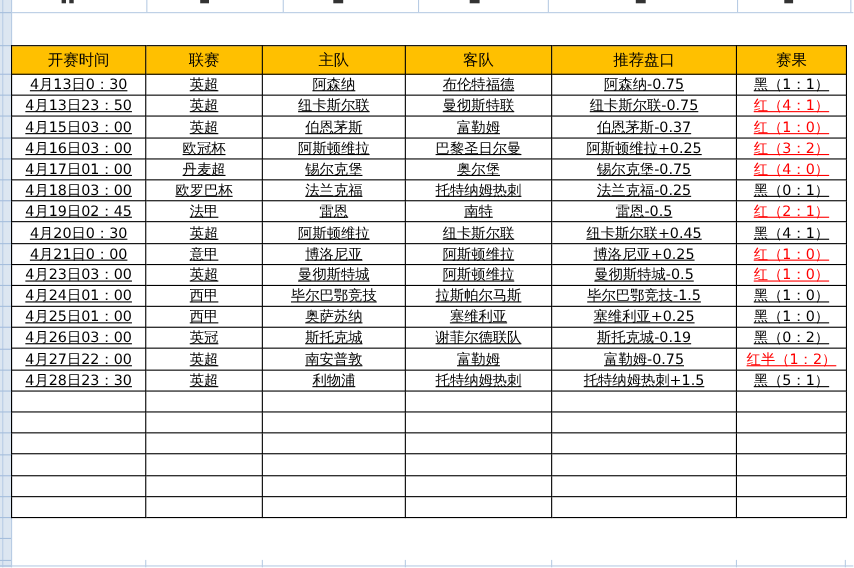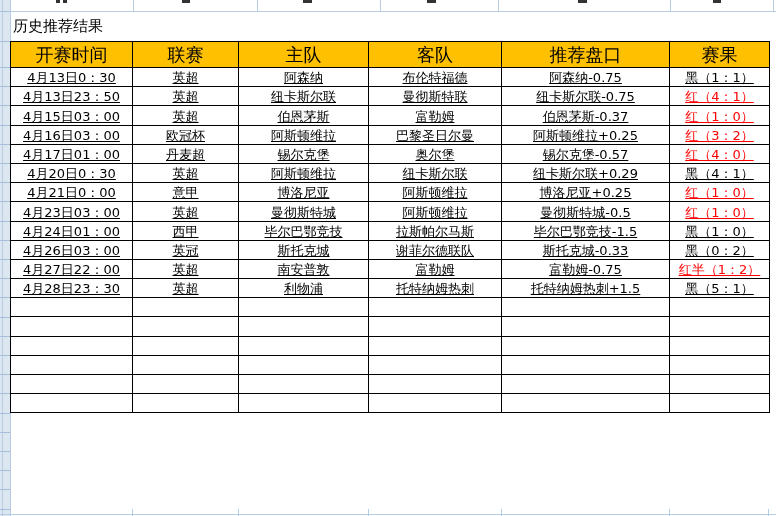--- a/index.html
+++ b/index.html
@@ -19,21 +19,21 @@
   .gutter-inner { position:absolute; left:2px; top:0; width:1px; height:100%; background:var(--grid-blue); }
   .gutter-sep { position:absolute; left:0; width:10px; height:1px; background:#A6BEDC; }
   
   .title-cell { position:absolute; left:13px; top:12px; height:28px; display:flex; align-items:center; }
   .title-cell span { font-size:15px; color:#000; }
   
   table.grid { position:absolute; left:10px; top:41px; width:759px;
     border-collapse:collapse; table-layout:fixed; }
   table.grid th {
     height:25px; background:var(--header-bg); border:1px solid #000;
-    font-size:18px; font-weight:normal; text-align:center; padding:0;
+    font-size:14px; font-weight:normal; text-align:center; padding:0;
   }
   table.grid tr.r { height:19.2px; }
   table.grid td {
     border:1px solid #000; padding:0 0 2px 0; font-size:13px; text-align:center;
     vertical-align:bottom; line-height:1; overflow:hidden; white-space:nowrap;
     text-decoration:underline; text-underline-offset:1px;
   }
   table.grid td.red { color:var(--red); }
   table.grid td.black { color:#000; }
   
@@ -86,23 +86,20 @@
       <div class="gutter-sep" style="top: 393.4px;"></div>
       <div class="gutter-sep" style="top: 412.6px;"></div>
       <div class="gutter-sep" style="top: 431.8px;"></div>
       <div class="gutter-sep" style="top: 451px;"></div>
       <div class="gutter-sep" style="top: 470.2px;"></div>
       <div class="gutter-sep" style="top: 489.4px;"></div>
       <div class="gutter-sep" style="top: 508.6px;"></div>
       <div class="gutter-sep" style="top: 514px;"></div>
     </div>
 
-  <div class="title-cell">
-    <span>历史推荐结果</span>
-  </div>
 
   <table class="grid">
     <colgroup>
       <col style="width:122px">
         <col style="width:106px">
         <col style="width:130px">
       <col style="width:133px">
         <col style="width:168px">
         <col style="width:100px">
     </colgroup>
@@ -147,29 +144,45 @@
           <td>阿斯顿维拉</td>
           <td>巴黎圣日尔曼</td>
           <td>阿斯顿维拉+0.25</td>
           <td class="red">红（3：2）</td>
         </tr>
         <tr class="r">
           <td>4月17日01：00</td>
           <td>丹麦超</td>
           <td>锡尔克堡</td>
           <td>奥尔堡</td>
-          <td>锡尔克堡-0.57</td>
+          <td>锡尔克堡-0.75</td>
           <td class="red">红（4：0）</td>
+        </tr>
+        <tr class="r">
+          <td>4月18日03：00</td>
+          <td>欧罗巴杯</td>
+          <td>法兰克福</td>
+          <td>托特纳姆热刺</td>
+          <td>法兰克福-0.25</td>
+          <td class="black">黑（0：1）</td>
+        </tr>
+        <tr class="r">
+          <td>4月19日02：45</td>
+          <td>法甲</td>
+          <td>雷恩</td>
+          <td>南特</td>
+          <td>雷恩-0.5</td>
+          <td class="red">红（2：1）</td>
         </tr>
         <tr class="r">
           <td>4月20日0：30</td>
           <td>英超</td>
           <td>阿斯顿维拉</td>
           <td>纽卡斯尔联</td>
-          <td>纽卡斯尔联+0.29</td>
+          <td>纽卡斯尔联+0.45</td>
           <td class="black">黑（4：1）</td>
         </tr>
         <tr class="r">
           <td>4月21日0：00</td>
           <td>意甲</td>
           <td>博洛尼亚</td>
           <td>阿斯顿维拉</td>
           <td>博洛尼亚+0.25</td>
           <td class="red">红（1：0）</td>
         </tr>
@@ -183,25 +196,33 @@
         </tr>
         <tr class="r">
           <td>4月24日01：00</td>
           <td>西甲</td>
           <td>毕尔巴鄂竞技</td>
           <td>拉斯帕尔马斯</td>
           <td>毕尔巴鄂竞技-1.5</td>
           <td class="black">黑（1：0）</td>
         </tr>
         <tr class="r">
+          <td>4月25日01：00</td>
+          <td>西甲</td>
+          <td>奥萨苏纳</td>
+          <td>塞维利亚</td>
+          <td>塞维利亚+0.25</td>
+          <td class="black">黑（1：0）</td>
+        </tr>
+        <tr class="r">
           <td>4月26日03：00</td>
           <td>英冠</td>
           <td>斯托克城</td>
           <td>谢菲尔德联队</td>
-          <td>斯托克城-0.33</td>
+          <td>斯托克城-0.19</td>
           <td class="black">黑（0：2）</td>
         </tr>
         <tr class="r">
           <td>4月27日22：00</td>
           <td>英超</td>
           <td>南安普敦</td>
           <td>富勒姆</td>
           <td>富勒姆-0.75</td>
           <td class="red">红半（1：2）</td>
         </tr>

